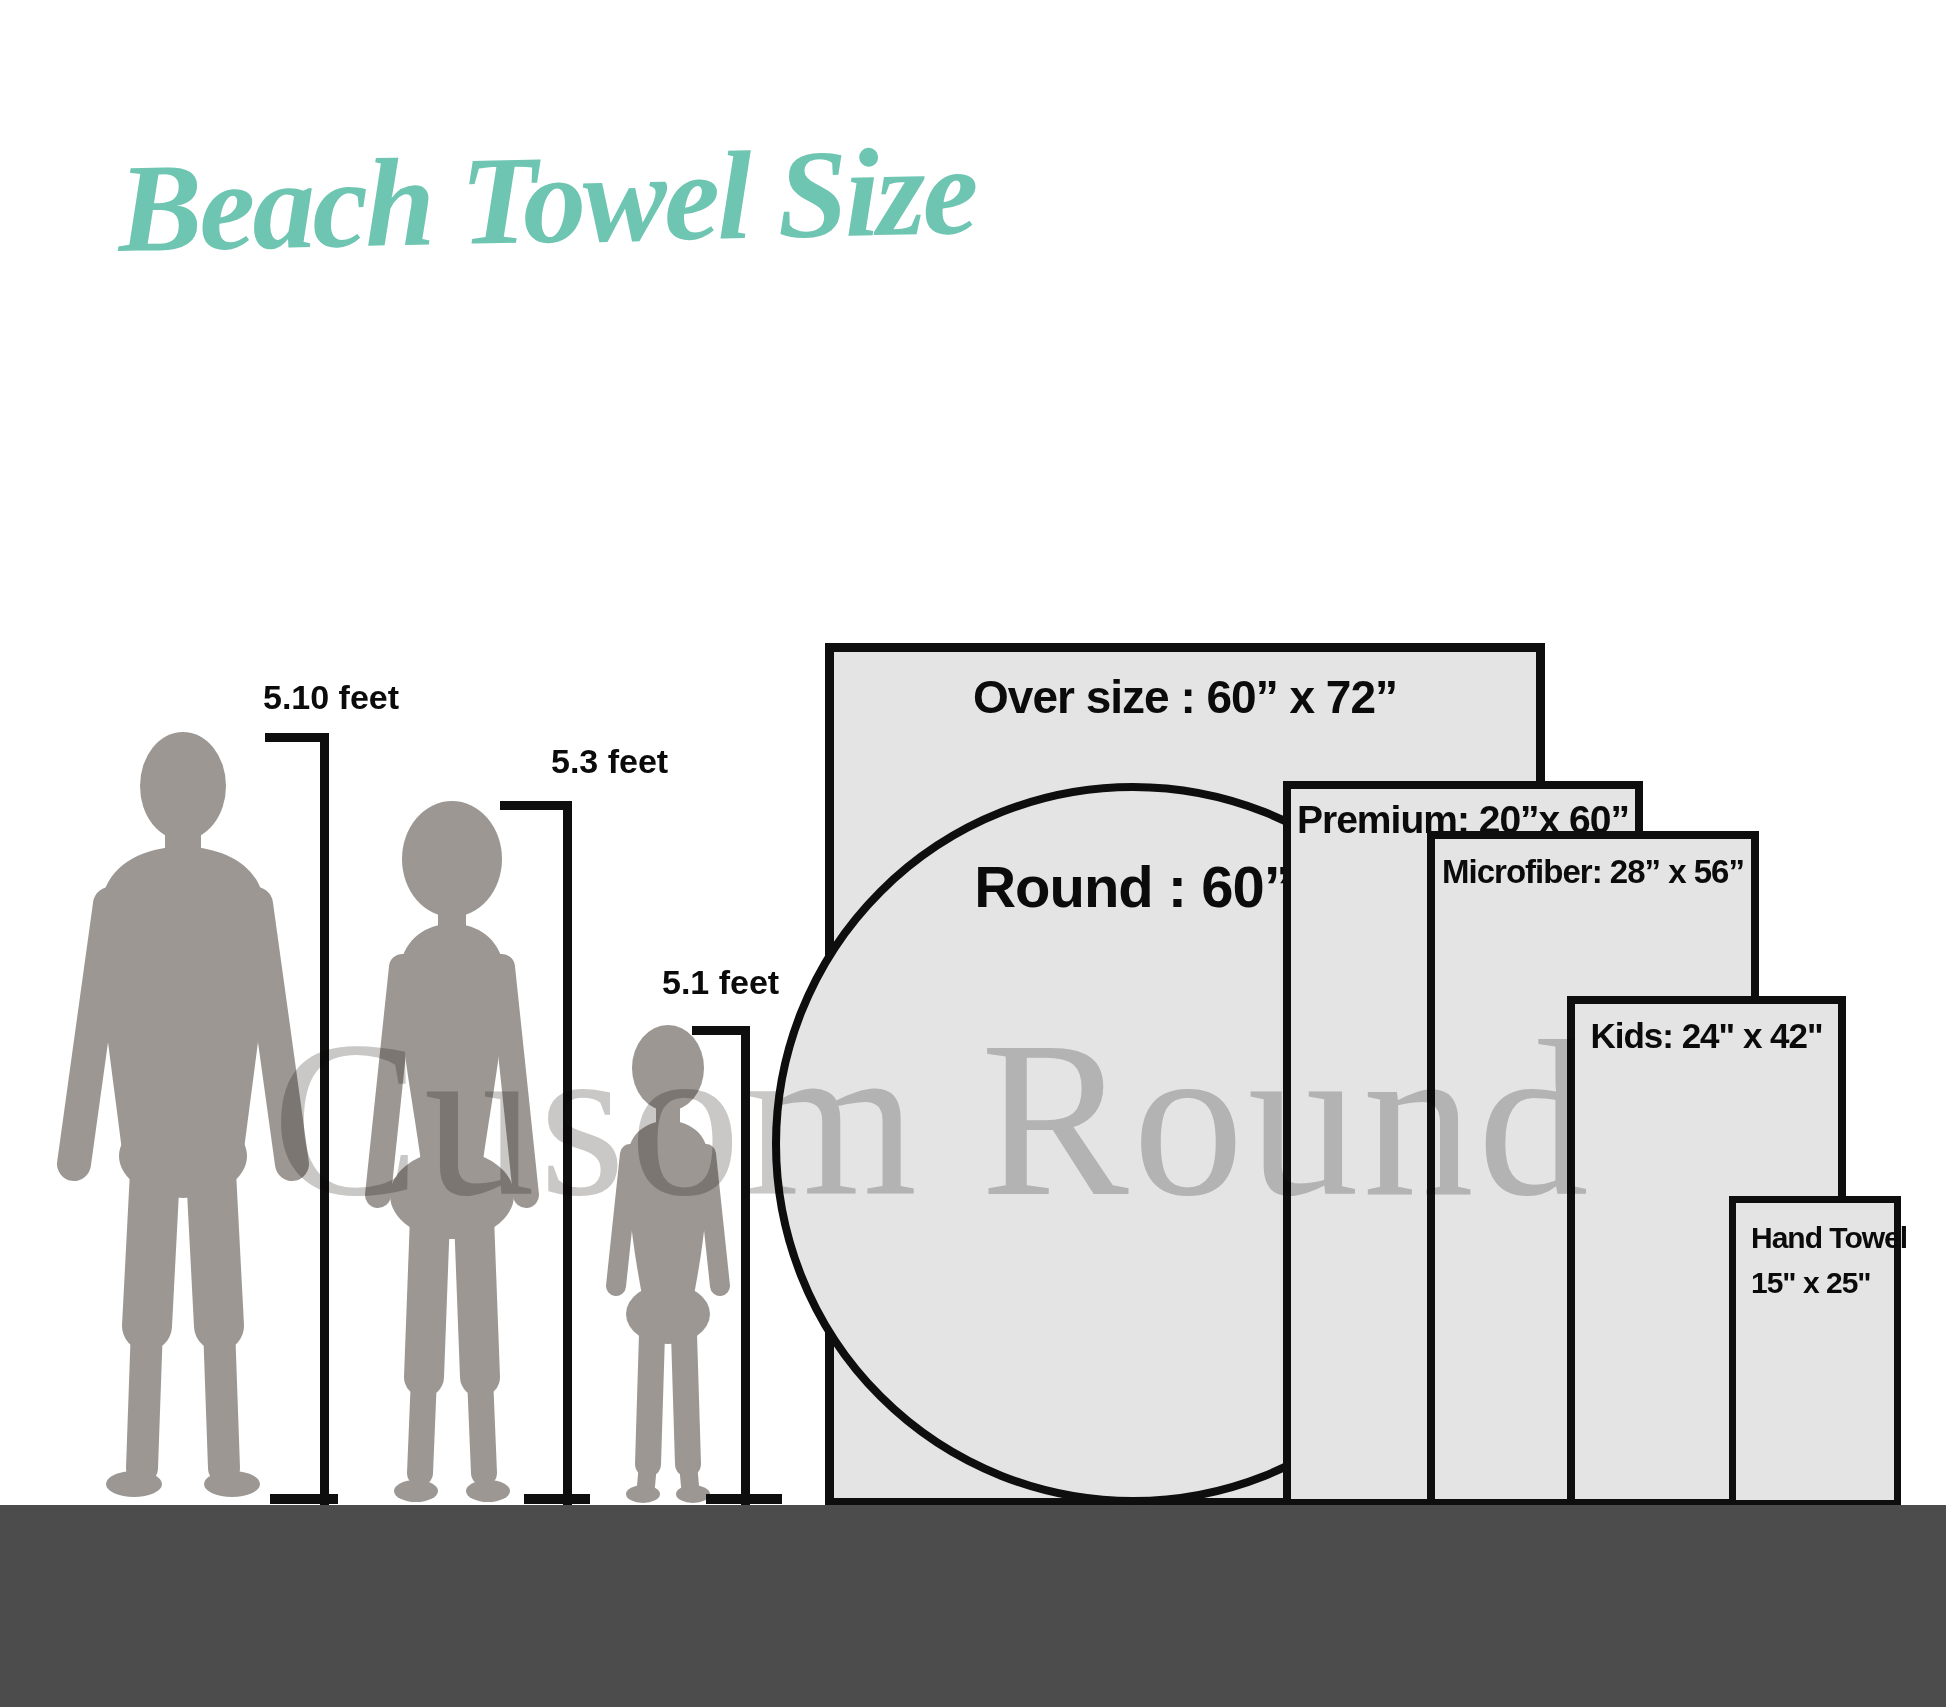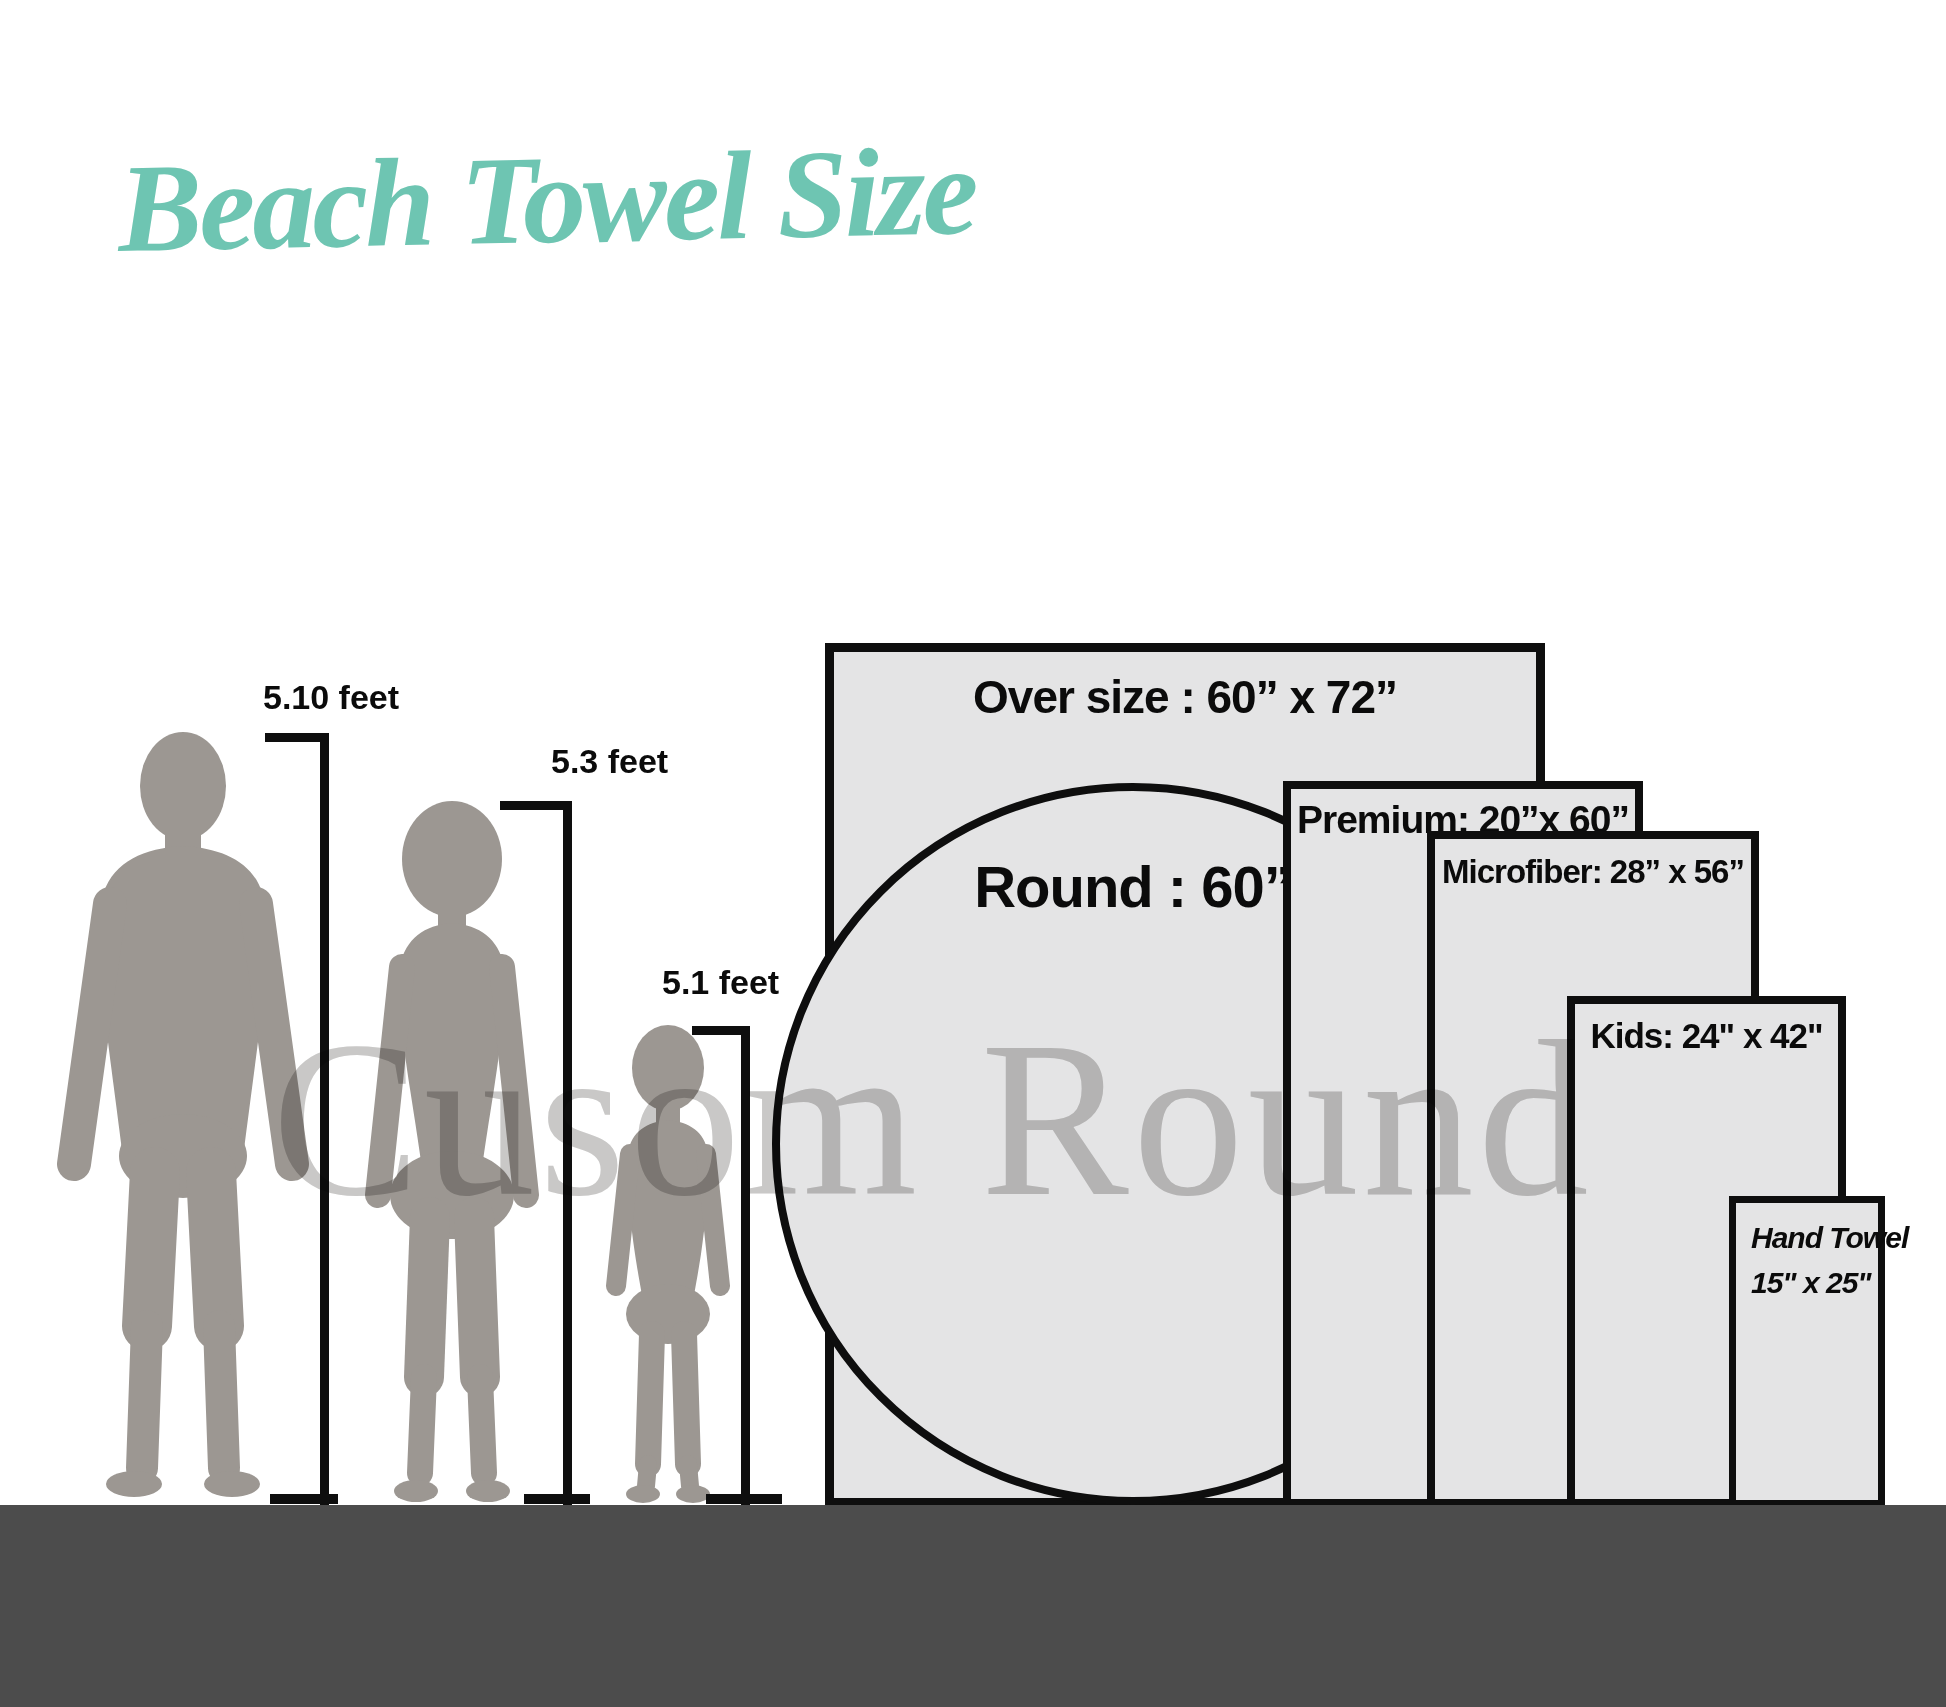--- a/index.html
+++ b/index.html
@@ -16,21 +16,21 @@
   }
   
   .ground{position:absolute;left:0;top:1505px;width:1946px;height:202px;background:#4c4c4c;z-index:8;}
   
   .towel{position:absolute;box-sizing:border-box;background:#e4e4e5;border:8px solid #0e0e0e;}
   .towel-oversize {left:825px; top:643px;  width:720px;height:864px;border-width:9px;z-index:1;}
   .towel-round    {left:772px; top:783px;  width:722px;height:722px;border-radius:50%;z-index:2;}
   .towel-premium  {left:1283px;top:781px;  width:360px;height:726px;z-index:3;}
   .towel-microfiber{left:1427px;top:831px; width:332px;height:676px;z-index:4;}
   .towel-kids     {left:1567px;top:996px;  width:279px;height:511px;z-index:5;}
-  .towel-hand     {left:1729px;top:1196px; width:156px;height:311px;border-width:7px;z-index:6;font-style:italic;}
+  .towel-hand     {left:1729px;top:1196px; width:172px;height:311px;border-width:7px;z-index:6;}
   .towel-label{
     position:absolute;left:0;right:0;text-align:center;font-weight:bold;color:#0b0b0b;
     white-space:nowrap;letter-spacing:-1px;
   }
   .lbl-oversize{top:18px;font-size:46px;}
   .lbl-round{top:62px;font-size:58px;}
   .lbl-premium{top:9px;font-size:39px;}
   .lbl-microfiber{top:14px;font-size:33px;}
   .lbl-kids{top:12px;font-size:35px;}
   .lbl-hand{position:absolute;left:15px;top:12px;text-align:left;font-weight:bold;color:#0b0b0b;

